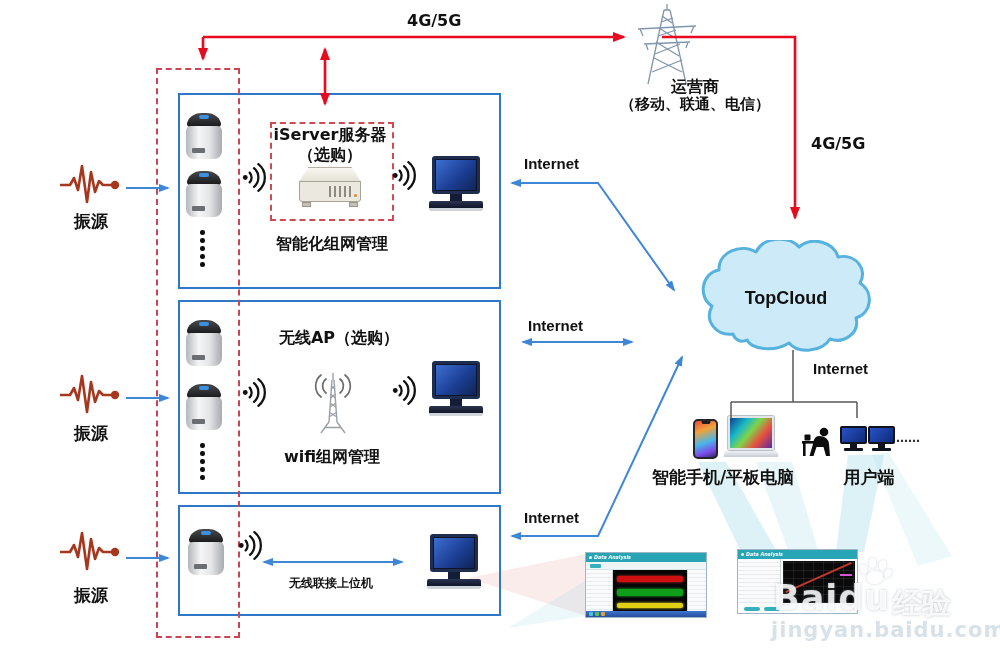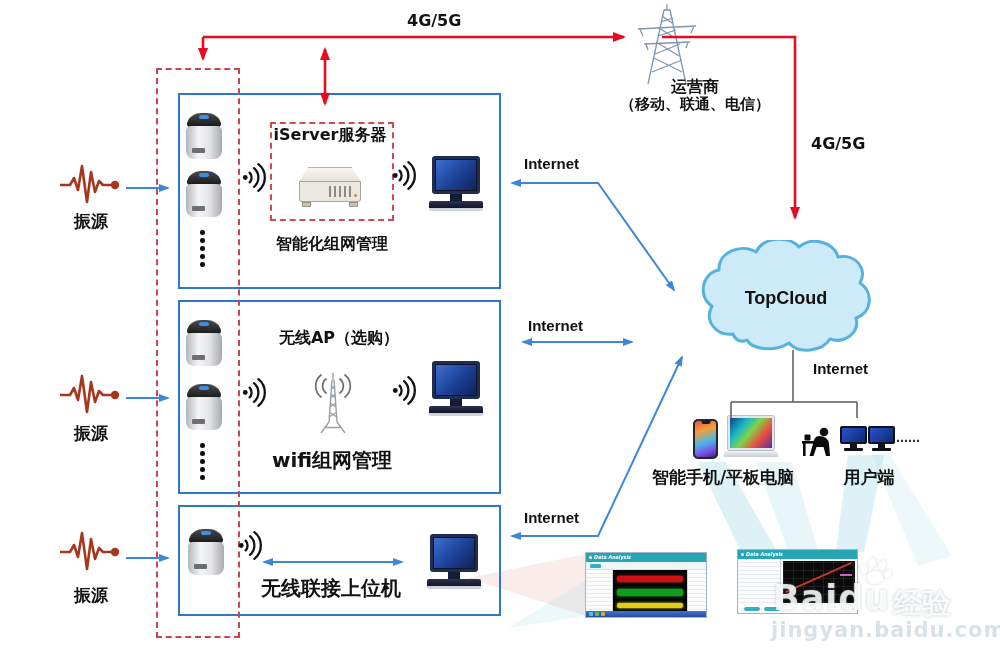--- a/index.html
+++ b/index.html
@@ -145,20 +145,21 @@
   </svg>
 
   <div class="dashrect" style="left:156px;top:68px;width:80px;height:566px;"></div>
 
   <div class="bluebox" style="left:178px;top:93px;width:319px;height:192px;"></div>
   <div class="bluebox" style="left:178px;top:300px;width:319px;height:190px;"></div>
   <div class="bluebox" style="left:178px;top:505px;width:319px;height:107px;"></div>
 
   <div class="iserver-dash content abs" style="left:270px;top:122px;width:120px;height:95px;"></div>
   <div class="lbl ctr content" style="left:250px;top:125px;width:160px;font-size:16px;">iServer服务器</div>
+  <div class="lbl ctr content" style="left:250px;top:145px;width:160px;font-size:16px;">（选购）</div>
   <div class="server content" style="left:299px;top:167px;">
     <div class="top"></div>
       <div class="front">
         <div class="slits"></div>
         <div class="led"></div>
       </div>
     <div class="f1"></div>
       <div class="f2"></div>
   </div>
   <div class="lbl ctr content" style="left:259px;top:328px;width:160px;font-size:16px;">无线AP（选购）</div>
@@ -171,23 +172,23 @@
       <path d="M29,52 L21,63 M37,52 L45,63 M25,57.5 L41,57.5"></path>
       <path d="M33,10 L33,3"></path>
     </g>
     <g stroke="#6d6d6d" stroke-width="1.7" fill="none" stroke-linecap="round">
       <path d="M26,9 A9,9 0 0 0 26,23"></path>
         <path d="M21,5 A14,14 0 0 0 21,27"></path>
       <path d="M40,9 A9,9 0 0 1 40,23"></path>
         <path d="M45,5 A14,14 0 0 1 45,27"></path>
     </g>
   </svg>
-  <div class="lbl ctr content" style="left:252px;top:447px;width:160px;font-size:20px;">wifi组网管理</div>
-
-  <div class="lbl ctr content" style="left:251px;top:575px;width:160px;font-size:20px;">无线联接上位机</div>
+  <div class="lbl ctr content" style="left:252px;top:447px;width:160px;font-size:16px;">wifi组网管理</div>
+
+  <div class="lbl ctr content" style="left:251px;top:575px;width:160px;font-size:12px;">无线联接上位机</div>
 
   <div class="sensor content" style="left:186px;top:113px;">
       <div class="cap"></div>
       <div class="body"></div>
     </div>
   <div class="sensor content" style="left:186px;top:171px;">
       <div class="cap"></div>
       <div class="body"></div>
     </div>
   <div class="vdots content" style="left:200px;top:230px;">

